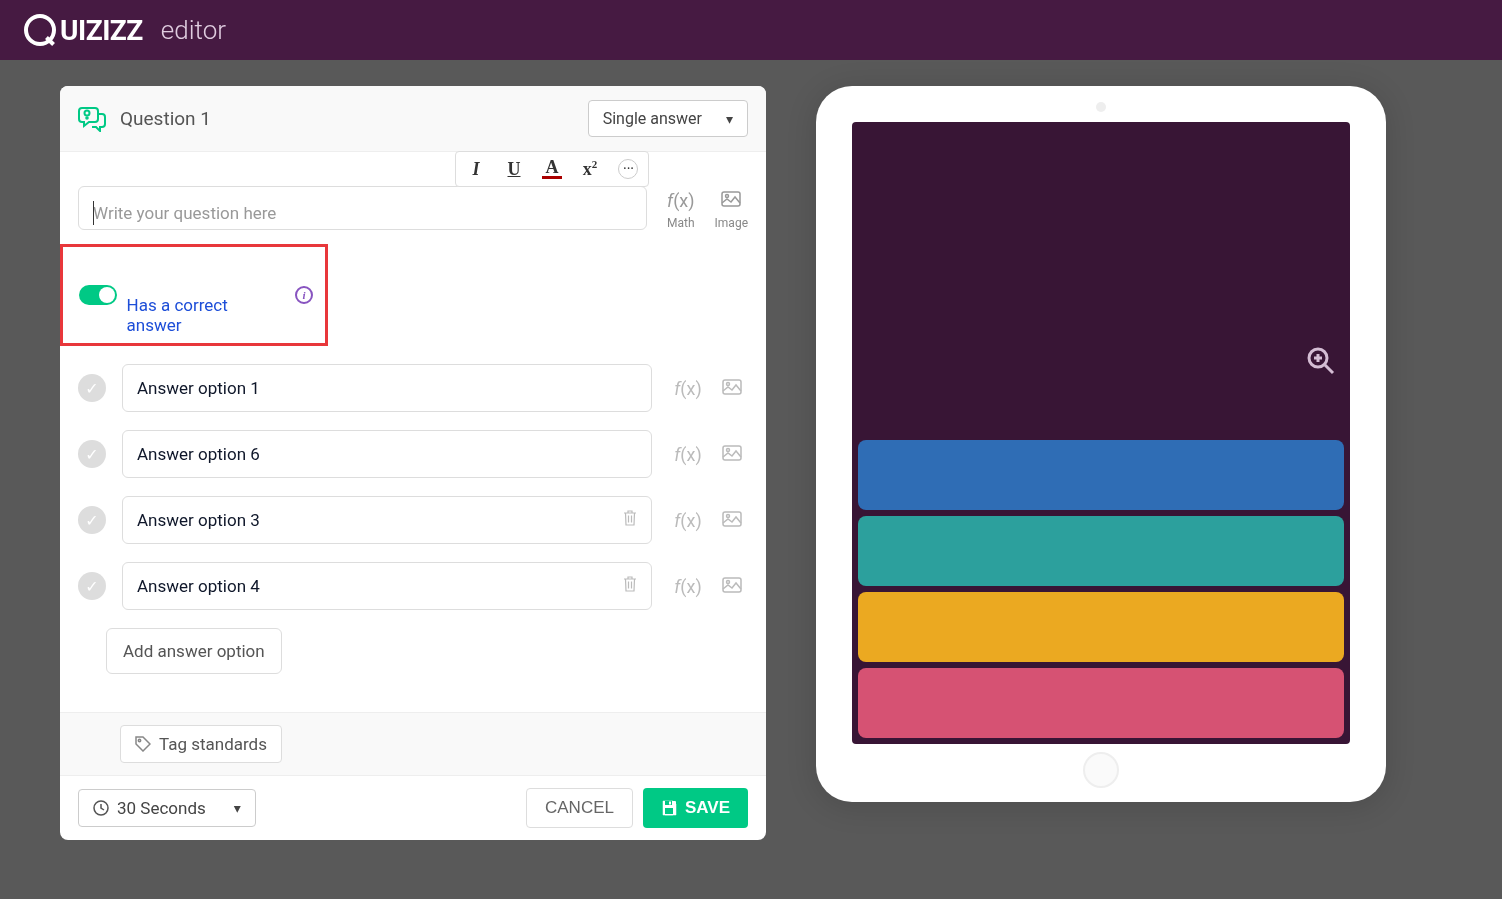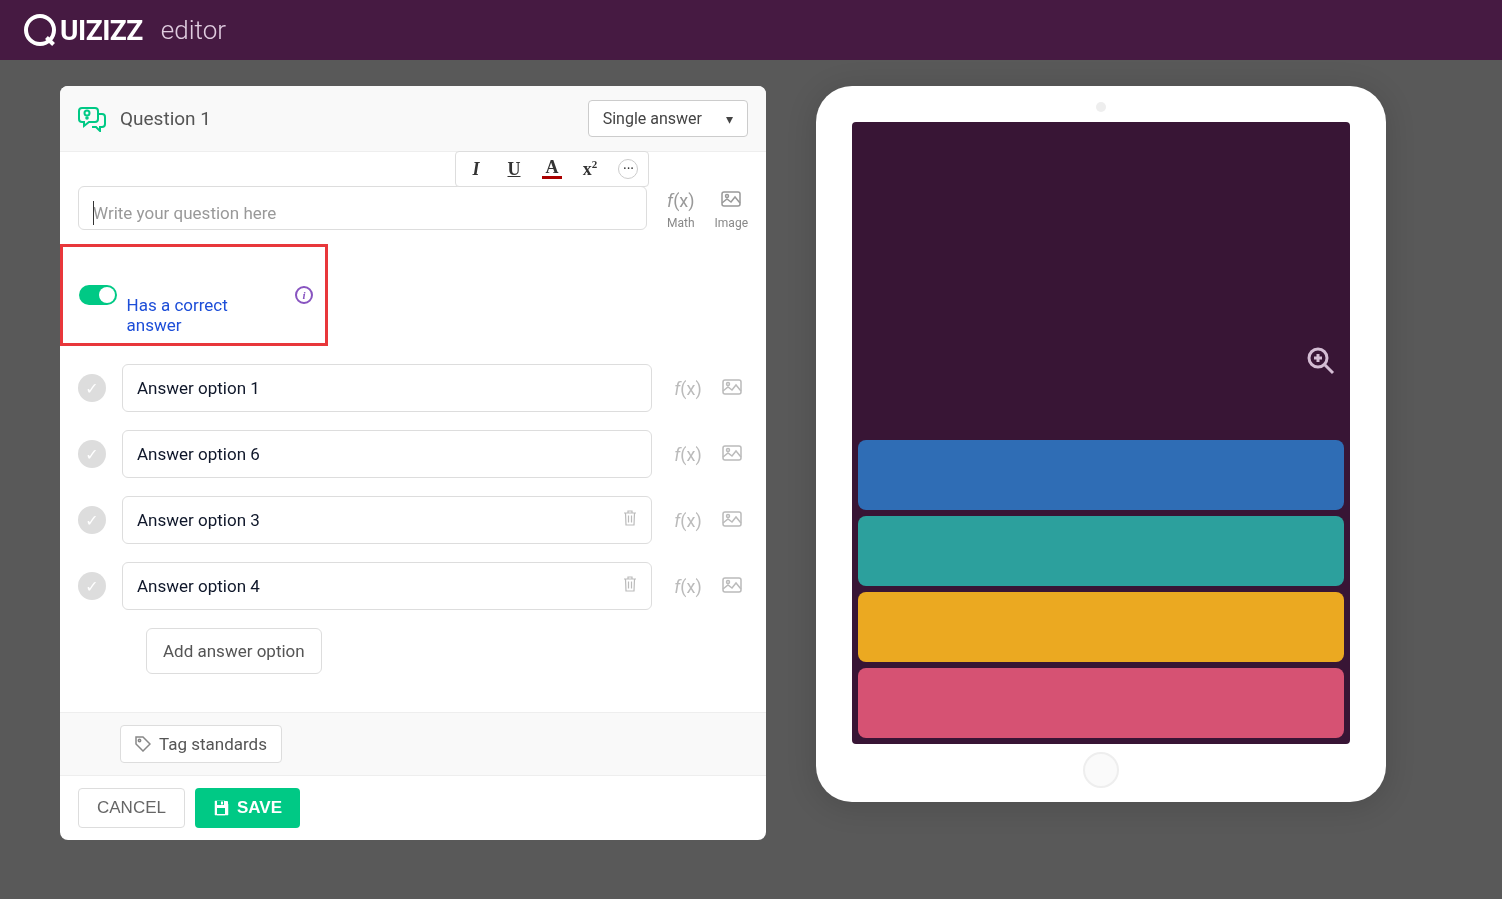--- a/index.html
+++ b/index.html
@@ -275,21 +275,21 @@
       display: flex;
       gap: 20px;
       width: 80px;
       justify-content: center;
     }
     .answer-helpers .helper-icon {
       color: #bbb;
     }
     .add-answer {
       margin-top: 18px;
-      margin-left: 68px;
+      margin-left: 28px;
       display: inline-block;
       border: 1px solid #ddd;
       border-radius: 6px;
       padding: 12px 16px;
       font-size: 17px;
       color: #555;
       cursor: pointer;
     }
     .tag-row {
       background: #F9F9F9;
@@ -574,20 +574,27 @@
       <div class="tag-btn">
         <svg width="16" height="16" viewBox="0 0 16 16" fill="none" stroke="#888" stroke-width="1.5">
             <path d="M 1 1 L 8 1 L 15 8 L 8 15 L 1 8 Z"></path>
             <circle cx="4.5" cy="4.5" r="1.2"></circle>
           </svg>
         <span>Tag standards</span>
       </div>
     </div>
 
     <div class="card-footer">
+      <div class="time-select">
+        <svg width="16" height="16" viewBox="0 0 16 16" fill="none" stroke="#555" stroke-width="1.5">
+            <circle cx="8" cy="8" r="7"></circle>
+            <path d="M 8 4 L 8 8 L 11 10"></path>
+          </svg>
+        <span>30 Seconds</span>
+      </div>
       <div class="footer-right">
         <button class="cancel-btn">CANCEL</button>
         <button class="save-btn">
           <svg width="16" height="16" viewBox="0 0 16 16" fill="white">
               <path d="M 2 1 L 12 1 L 15 4 L 15 15 L 2 15 Z M 4 1 L 4 5 L 11 5 L 11 1 M 4 8 L 12 8 L 12 15 L 4 15 Z" stroke="white" stroke-width="0.5" fill="white"></path>
               <rect x="2" y="1" width="13" height="14" rx="1" fill="white"></rect>
               <rect x="4" y="1" width="7" height="4" fill="#00C985"></rect>
               <rect x="8" y="1.5" width="2" height="3" fill="white"></rect>
               <rect x="4" y="8" width="8" height="6" fill="#00C985"></rect>
             </svg>

